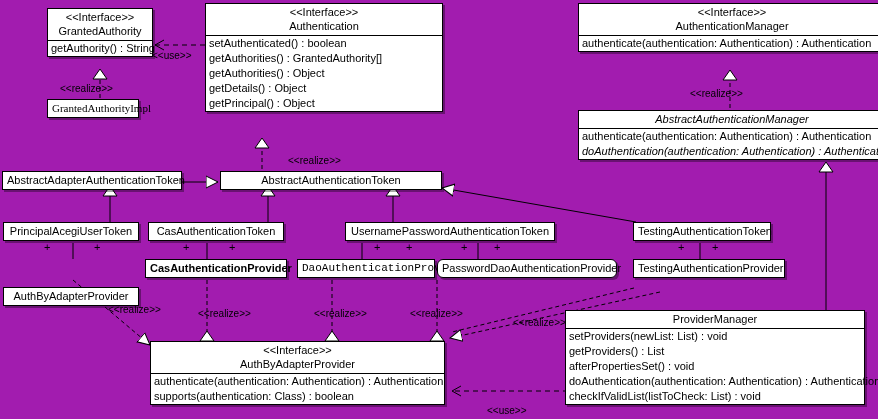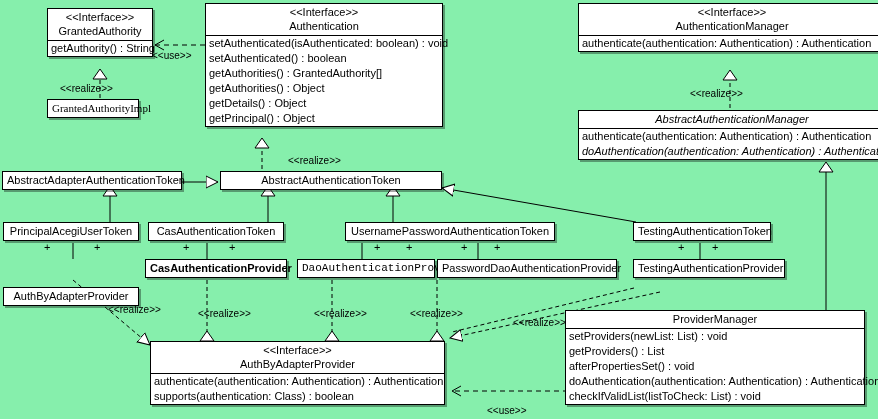--- a/index.html
+++ b/index.html
@@ -4,21 +4,21 @@
 <style>
   html, body {
     margin: 0;
     padding: 0;
     background: #efefef;
   }
   #diagram {
     position: relative;
     width: 878px;
     height: 419px;
-    background: #86efac;
+    background: #a21caf;
     font-family: "Liberation Sans", sans-serif;
     overflow: hidden;
   }
   svg#edges {
     position: absolute;
     left: 0; top: 0;
     width: 878px; height: 419px;
     pointer-events: none;
   }
   .uml {
@@ -196,21 +196,20 @@
   </div>
 
   <div class="uml simple" style="left:47px; top:99px; width:92px;font-family:Liberation Serif, serif;">
     <span>GrantedAuthorityImpl</span>
   </div>
 
   <div class="uml" style="left:205px; top:3px; width:238px;">
     <div class="stereo">&lt;&lt;Interface&gt;&gt;</div>
     <div class="name">Authentication</div>
     <div class="members">
-      <div class="member">setAuthenticated(isAuthenticated: boolean) : void</div>
       <div class="member">setAuthenticated() : boolean</div>
       <div class="member">getAuthorities() : GrantedAuthority[]</div>
       <div class="member">getAuthorities() : Object</div>
       <div class="member">getDetails() : Object</div>
       <div class="member">getPrincipal() : Object</div>
     </div>
   </div>
 
   <div class="uml" style="left:578px; top:3px; width:308px;">
     <div class="stereo">&lt;&lt;Interface&gt;&gt;</div>
@@ -257,21 +256,21 @@
   </div>
 
   <div class="uml simple" style="left:145px; top:259px; width:142px;font-weight:bold;">
     <span>CasAuthenticationProvider</span>
   </div>
 
   <div class="uml simple" style="left:297px; top:259px; width:138px;font-family:Liberation Mono, monospace;">
     <span>DaoAuthenticationProvider</span>
   </div>
 
-  <div class="uml simple" style="left:437px; top:259px; width:180px;">
+  <div class="uml simple" style="left:437px; top:259px; width:180px;border-radius:6px;">
     <span>PasswordDaoAuthenticationProvider</span>
   </div>
 
   <div class="uml simple" style="left:633px; top:259px; width:152px;">
     <span>TestingAuthenticationProvider</span>
   </div>
 
   <div class="uml" style="left:150px; top:341px; width:295px;">
     <div class="stereo">&lt;&lt;Interface&gt;&gt;</div>
     <div class="name">AuthByAdapterProvider</div>

